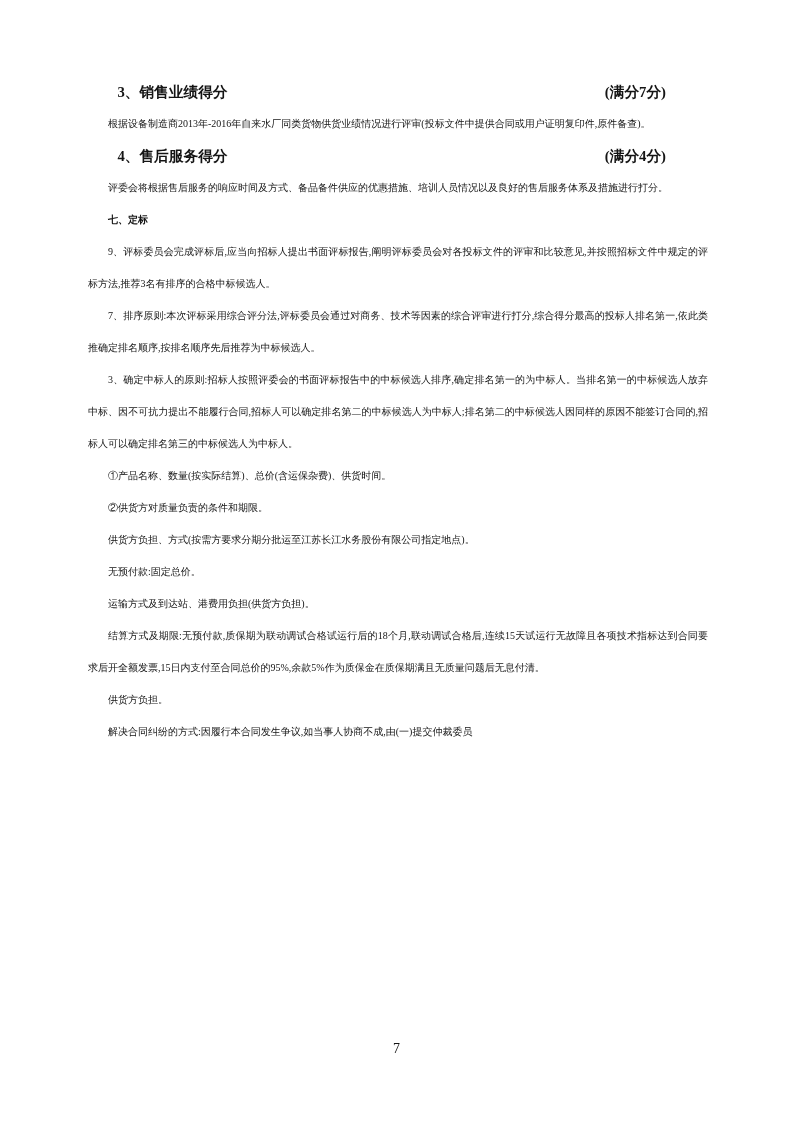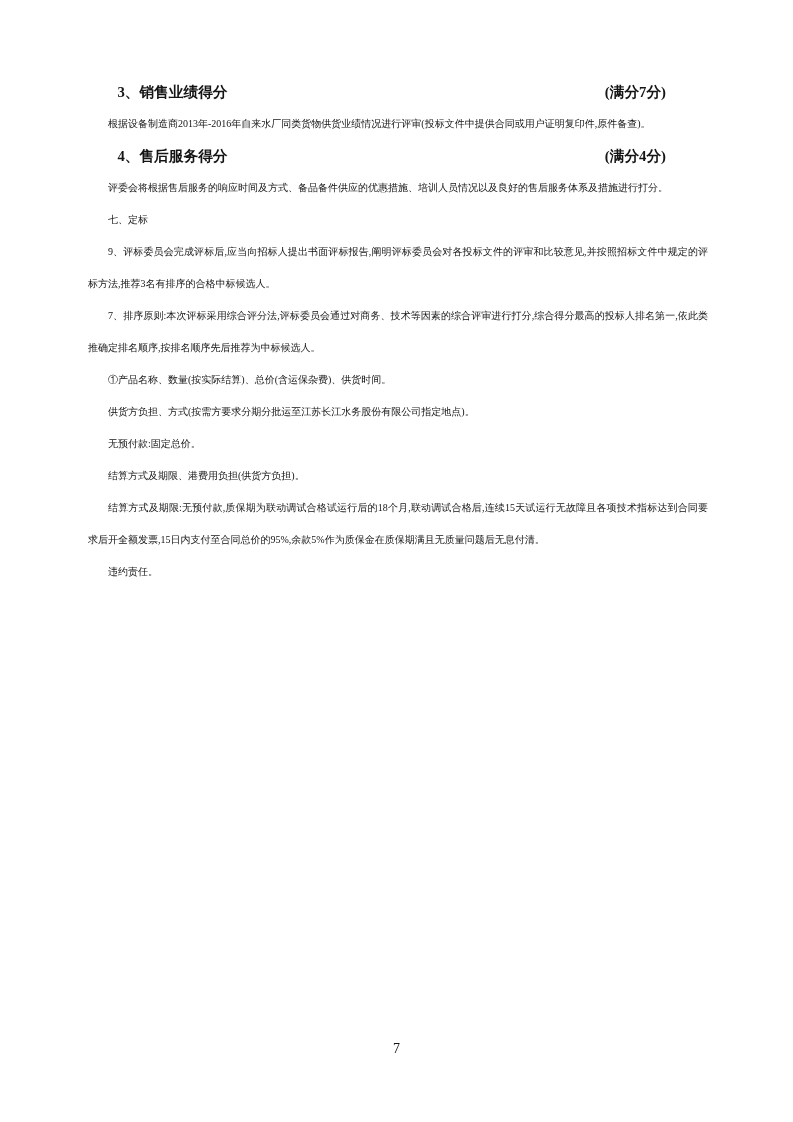--- a/index.html
+++ b/index.html
@@ -23,21 +23,21 @@
     width: 620px;
   }
   .para {
     margin: 0;
     font-size: 10px;
     line-height: 32px;
     text-align: justify;
     text-indent: 2em;
   }
   .sec-heading {
-    font-weight: normal;
+    font-weight: bold;
   }
   .heading-row {
     display: flex;
     font-weight: bold;
     font-size: 14.7px;
     line-height: 32px;
   }
   .heading-row .h-label {
     padding-left: 2em;
     white-space: nowrap;
@@ -75,25 +75,28 @@
       <span class="h-label">4、售后服务得分</span>
       <span class="h-score">(满分4分)</span>
     </div>
 
     <p class="para">评委会将根据售后服务的响应时间及方式、备品备件供应的优惠措施、培训人员情况以及良好的售后服务体系及措施进行打分。</p>
 
     <p class="para sec-heading">七、定标</p>
 
     <p class="para">9、评标委员会完成评标后,应当向招标人提出书面评标报告,阐明评标委员会对各投标文件的评审和比较意见,并按照招标文件中规定的评标方法,推荐3名有排序的合格中标候选人。</p>
     <p class="para">7、排序原则:本次评标采用综合评分法,评标委员会通过对商务、技术等因素的综合评审进行打分,综合得分最高的投标人排名第一,依此类推确定排名顺序,按排名顺序先后推荐为中标候选人。</p>
+    <p class="para">3、确定中标人的原则:招标人按照评委会的书面评标报告中的中标候选人排序,确定排名第一的为中标人。当排名第一的中标候选人放弃中标、因不可抗力提出不能履行合同,招标人可以确定排名第二的中标候选人为中标人;排名第二的中标候选人因同样的原因不能签订合同的,招标人可以确定排名第三的中标候选人为中标人。</p>
 
 
     <p class="para">①产品名称、数量(按实际结算)、总价(含运保杂费)、供货时间。</p>
+    <p class="para">②供货方对质量负责的条件和期限。</p>
     <p class="para">供货方负担、方式(按需方要求分期分批运至江苏长江水务股份有限公司指定地点)。</p>
     <p class="para">无预付款:固定总价。</p>
-    <p class="para">结算方式及期限、港费用负担(供货方负担)。</p>
+    <p class="para">运输方式及到达站、港费用负担(供货方负担)。</p>
     <p class="para">结算方式及期限:无预付款,质保期为联动调试合格试运行后的18个月,联动调试合格后,连续15天试运行无故障且各项技术指标达到合同要求后开全额发票,15日内支付至合同总价的95%,余款5%作为质保金在质保期满且无质量问题后无息付清。</p>
-    <p class="para">违约责任。</p>
+    <p class="para">供货方负担。</p>
+    <p class="para">解决合同纠纷的方式:因履行本合同发生争议,如当事人协商不成,由(一)提交仲裁委员</p>
 
   </div>
 
   <div class="page-number">7</div>
 </div>
 
 </body></html>

